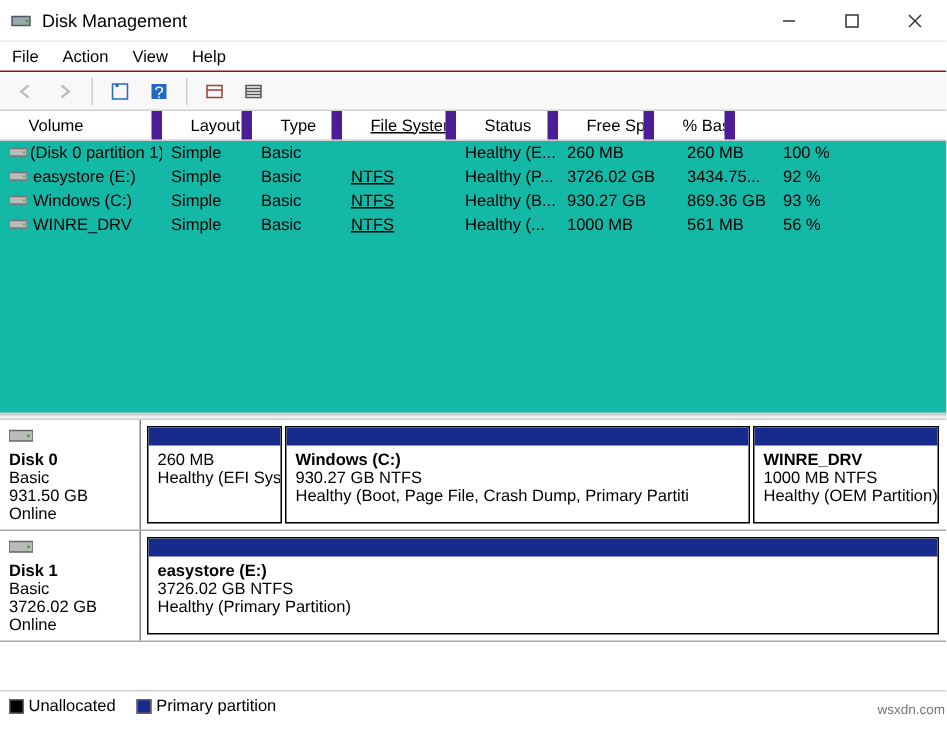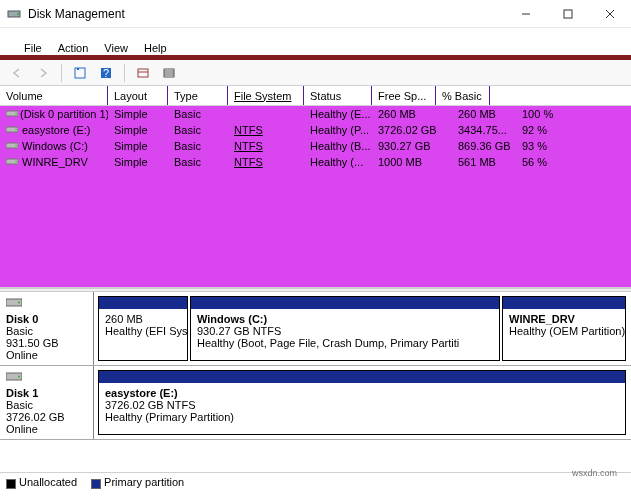--- a/index.html
+++ b/index.html
@@ -3,50 +3,50 @@
 <meta charset="utf-8">
 <style>
 * { box-sizing: border-box; margin: 0; padding: 0; font-family: "Segoe UI", Tahoma, sans-serif; font-size: 11px; }
 body { background: #fff; width: 631px; height: 500px; position: relative; color: #000; }
 .titlebar { height: 28px; display: flex; align-items: center; padding-left: 6px; background: #fff; border-bottom: 1px solid #e8e8e8; }
 .titlebar .icon { width: 16px; height: 16px; margin-right: 6px; display: inline-flex; align-items: center; justify-content: center; }
 .titlebar .title { font-size: 12px; flex: 0 0 auto; }
 .winbtns { margin-left: auto; display: flex; }
 .winbtn { width: 42px; height: 26px; display: flex; align-items: center; justify-content: center; color: #333; }
 .winbtn svg { stroke: #333; }
-.menubar { height: 20px; display: flex; align-items: center; padding: 0 16px; background: #fff; border-bottom: 5px solid #7f1d1d; margin-top: 12px; }
+.menubar { height: 20px; display: flex; align-items: center; padding: 0 0; background: #fff; border-bottom: 1px solid #7f1d1d; }
 .menuitem { padding: 2px 8px; cursor: default; }
 .toolbar { height: 26px; display: flex; align-items: center; padding: 0 6px; gap: 4px; border-bottom: 1px solid #d0d0d0; background: #f8f8f8; }
 .tbtn { width: 22px; height: 22px; display: flex; align-items: center; justify-content: center; border: 1px solid transparent; }
 .tbtn.disabled { opacity: 0.3; }
 .tdiv { width: 1px; height: 18px; background: #ccc; margin: 0 3px; }
 .listhdr { height: 20px; display: flex; background: #fff; border-bottom: 1px solid #d0d0d0; }
-.col { border-right: 1px solid #4c1d95; padding: 2px 6px; display: flex; align-items: center; position: relative; overflow: hidden; white-space: nowrap; }
+.col { border-right: 7px solid #4c1d95; padding: 2px 19px; display: flex; align-items: center; position: relative; overflow: hidden; white-space: nowrap; }
 .c-vol { width: 108px; } .c-lay { width: 60px; } .c-typ { width: 60px; } .c-fs { width: 76px; text-decoration: underline; } .c-st { width: 68px; } .c-cap { width: 80px; } .c-fsp { width: 64px; } .c-pf { width: 54px; }
 .listrow { height: 16px; display: flex; }
 .listrow .col { border-right: none; padding: 0 6px; overflow: hidden; white-space: nowrap; text-overflow: ellipsis; }
 .vol-icon { display: inline-block; width: 14px; margin-right: 2px; vertical-align: middle; }
-.list-area { background: #d946ef; border-bottom: 1px solid #d0d0d0; height: 182px; }
+.list-area { background: #14b8a6; border-bottom: 1px solid #d0d0d0; height: 182px; }
 .splitter { height: 4px; background: #f0f0f0; border-top: 1px solid #ccc; border-bottom: 1px solid #ccc; cursor: row-resize; }
 .graphical { overflow: auto; }
 .diskrow { display: flex; border-bottom: 1px solid #aaa; background: #fff; }
 .diskinfo { width: 94px; min-width: 94px; padding: 4px 6px; border-right: 1px solid #808080; }
 .diskinfo .diskicon { font-size: 12px; margin-bottom: 2px; color: #333; }
 .diskinfo .dname { font-weight: 700; }
 .diskparts { flex: 1; display: flex; padding: 4px; gap: 2px; }
 .partbox { border: 1px solid #000; display: flex; flex-direction: column; overflow: hidden; }
 .partbar { height: 12px; background: #172b8d; }
 .partbody { padding: 4px 6px; flex: 1; white-space: nowrap; overflow: hidden; }
 .partbody .pname { font-weight: 700; }
 .legend { height: 20px; border-top: 1px solid #d0d0d0; display: flex; align-items: center; padding: 0 6px; gap: 14px; background: #fff; }
 .lg-sw { width: 10px; height: 10px; display: inline-block; margin-right: 3px; vertical-align: middle; border: 1px solid #666; }
 .sw-un { background: #000; } .sw-pp { background: #172b8d; }
 .graphical-wrap { height: 200px; display: flex; flex-direction: column; }
 .graphical { flex: 1; }
-.wm { position: absolute; right: 14px; bottom: 22px; font-size: 9px; color: #777; }
+.wm { position: absolute; right: 1px; bottom: 22px; font-size: 9px; color: #777; }
 </style>
 </head>
 <body>
 
 <div class="titlebar">
   <span class="icon">
     <svg width="14" height="14" viewBox="0 0 14 14">
         <rect x="1" y="4" width="12" height="6" fill="#9aa" stroke="#556"></rect>
         <circle cx="11" cy="7" r="1" fill="#3a3"></circle>
       </svg>
@@ -225,20 +225,21 @@
             <div class="partbody">
               <div class="pname">Windows  (C:)</div>
               <div>930.27 GB NTFS</div>
               <div>Healthy (Boot, Page File, Crash Dump, Primary Partiti</div>
             </div>
           </div>
           <div class="partbox" style="width: 124px;">
             <div class="partbar"></div>
             <div class="partbody">
               <div class="pname">WINRE_DRV</div>
+              <div>1000 MB NTFS</div>
               <div>Healthy (OEM Partition)</div>
             </div>
           </div>
         </div>
       </div>
       <div class="diskrow">
         <div class="diskinfo">
           <div class="diskicon"><svg width="16" height="12">
               <rect x="0" y="3" width="16" height="7" fill="#bbb" stroke="#666"></rect>
               <circle cx="13" cy="6.5" r="1" fill="#3a3"></circle>

